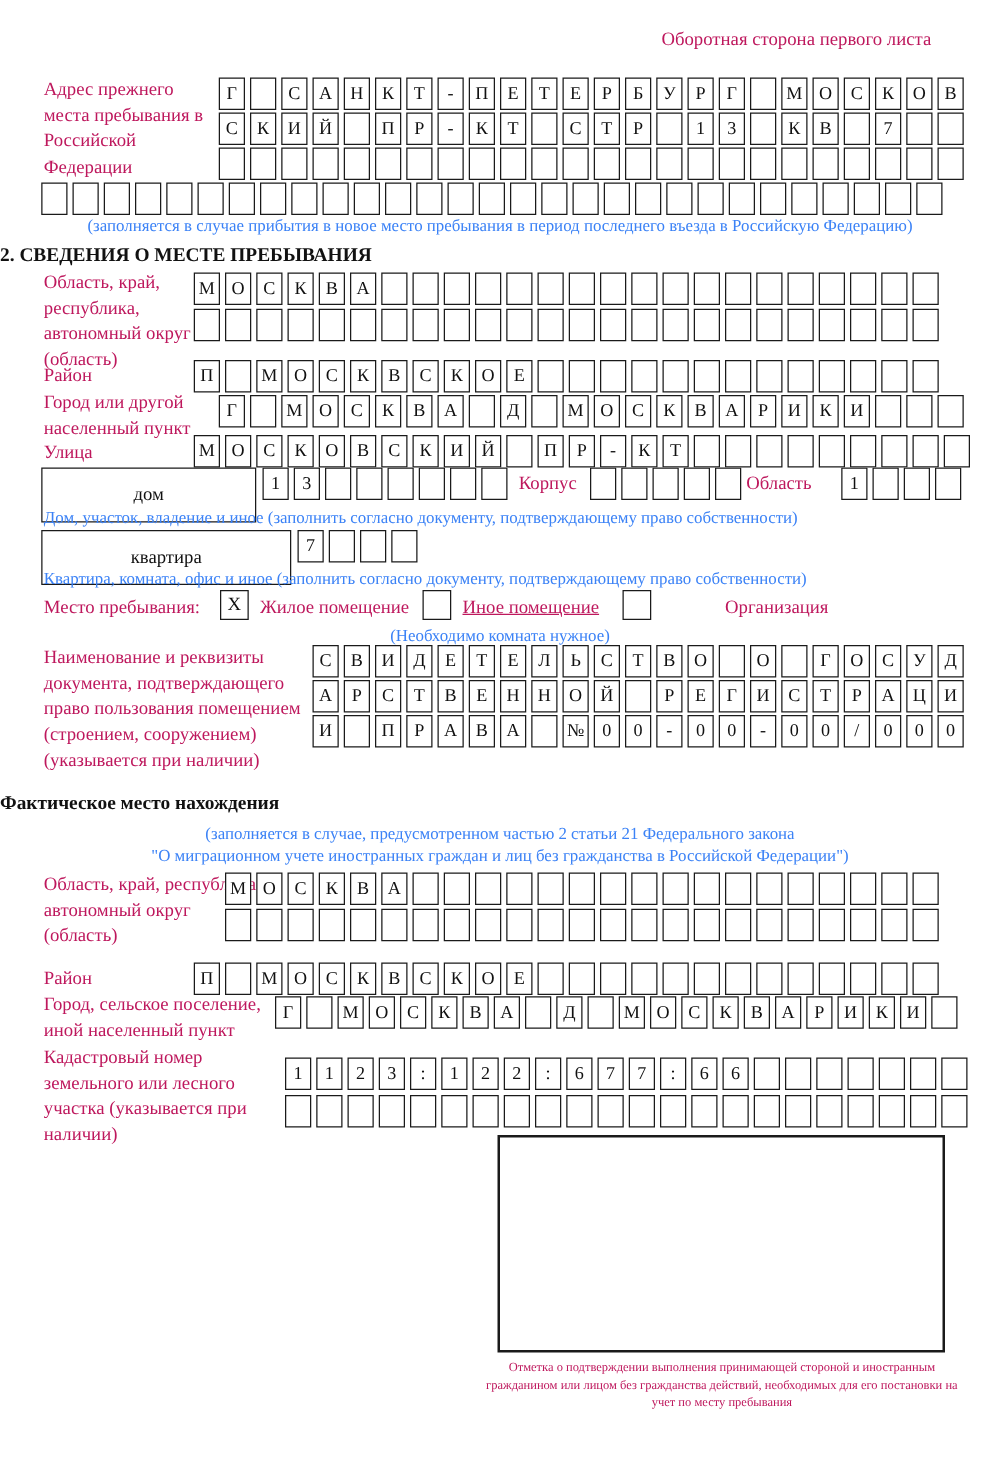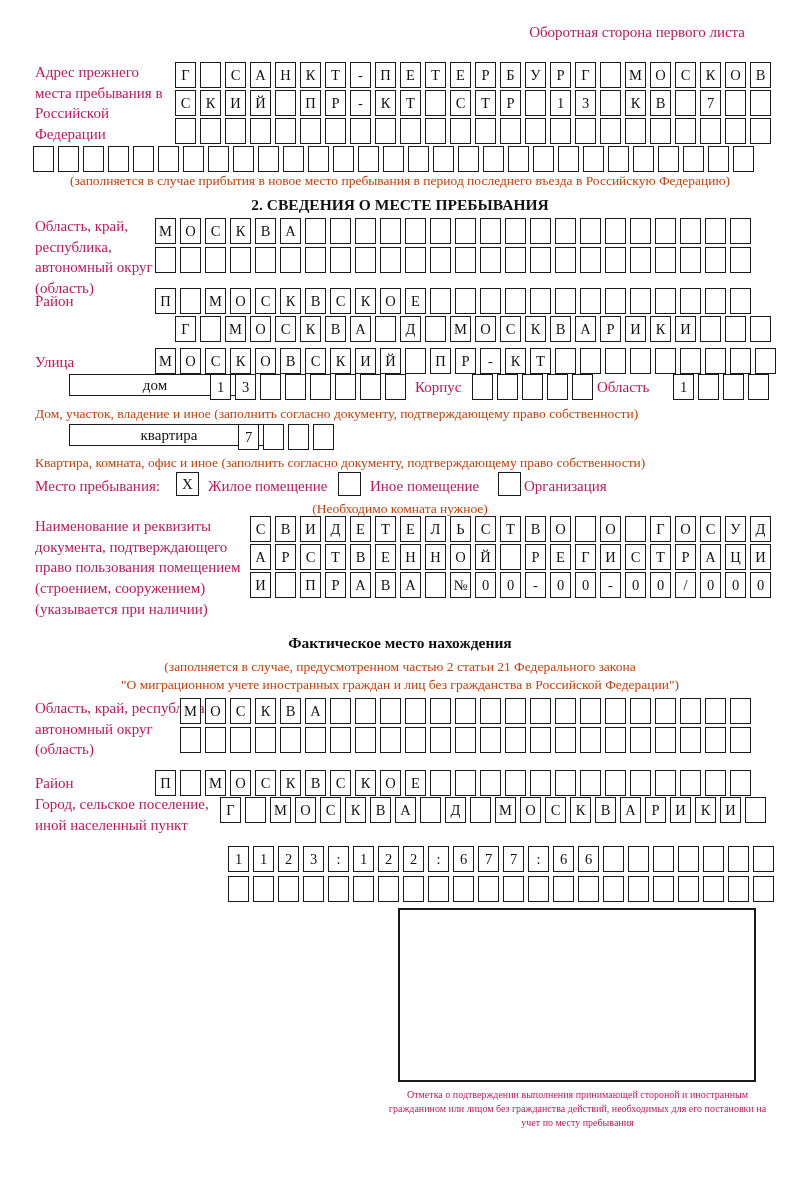--- a/index.html
+++ b/index.html
@@ -3,34 +3,34 @@
 <meta charset="utf-8">
 <style>
   * { margin:0; padding:0; box-sizing:border-box; }
   body { background:#fff; }
   .page {
     position:relative; width:800px; height:1180px; background:#fff;
     font-family:"Liberation Serif", "DejaVu Serif", serif; color:#111;
   }
   .abs { position:absolute; }
   .label { font-size:15px; line-height:1.38; color:#be185d; }
-  .caption { font-size:13.5px; line-height:1.3; color:#c2410c; }
-  .heading { font-size:15.5px; font-weight:bold; text-align:center; width:100%; }
+  .caption { font-size:13.5px; line-height:1.3; color:#3b82f6; }
+  .heading { font-size:15.5px; font-weight:bold; text-align:left; width:100%; }
   .center { text-align:center; }
   .right { text-align:right; }
   .cells { display:flex; gap:4px; }
   .cell {
     width:21px; height:26px; border:1.6px solid #1a1a1a; background:#fff;
     display:flex; align-items:center; justify-content:center;
     font-size:14.5px; font-family:"Liberation Serif", serif; color:#111;
     flex:0 0 auto;
   }
   .widebox {
-    border:1.6px solid #1a1a1a; height:22px; display:flex;
-    align-items:center; justify-content:center; font-size:15px;margin-left:36px;
+    border:1.6px solid #1a1a1a; height:44px; display:flex;
+    align-items:center; justify-content:center; font-size:15px;
   }
   .checkcell {
     width:23px; height:24px; border:1.6px solid #1a1a1a; display:inline-flex;
     align-items:center; justify-content:center; font-size:15px;
   }
   .stampbox { border:2px solid #1a1a1a; background:#fff; }
 </style>
 </head>
 <body>
 
@@ -227,20 +227,21 @@
       <span class="cell"></span>
       <span class="cell"></span>
       <span class="cell"></span>
       <span class="cell"></span>
       <span class="cell"></span>
       <span class="cell"></span>
       <span class="cell"></span>
       <span class="cell"></span>
     </div>
 
+  <div class="abs label" style="top:312px; left:35px; width:145px;">Город или другой населенный пункт</div>
   <div class="abs cells" style="top:316px; left:175px;">
       <span class="cell">Г</span>
       <span class="cell"></span>
       <span class="cell">М</span>
       <span class="cell">О</span>
       <span class="cell">С</span>
       <span class="cell">К</span>
       <span class="cell">В</span>
       <span class="cell">А</span>
       <span class="cell"></span>
@@ -324,23 +325,23 @@
       <span class="cell"></span>
       <span class="cell"></span>
       <span class="cell"></span>
     </div>
   <div class="abs caption" style="top:454px; left:35px; width:740px;">Квартира, комната, офис и иное (заполнить согласно документу, подтверждающему право собственности)</div>
 
   <div class="abs label" style="top:476px; left:35px;">Место пребывания:</div>
   <span class="abs checkcell" style="top:472px; left:176px;">X</span>
   <div class="abs label" style="top:476px; left:208px;">Жилое помещение</div>
   <span class="abs checkcell" style="top:472px; left:338px;"></span>
-  <div class="abs label" style="top:476px; left:370px;">Иное помещение</div>
+  <div class="abs label" style="top:476px; left:370px;text-decoration:underline;">Иное помещение</div>
   <span class="abs checkcell" style="top:472px; left:498px;"></span>
-  <div class="abs label" style="top:476px; left:524px;">Организация</div>
+  <div class="abs label" style="top:476px; left:580px;">Организация</div>
   <div class="abs caption center" style="top:500px; left:200px; width:400px;">(Необходимо комната нужное)</div>
 
   <div class="abs label" style="top:516px; left:35px; width:215px;">Наименование и реквизиты документа, подтверждающего право пользования помещением (строением, сооружением) (указывается при наличии)</div>
   <div class="abs cells" style="top:516px; left:250px;">
       <span class="cell">С</span>
       <span class="cell">В</span>
       <span class="cell">И</span>
       <span class="cell">Д</span>
       <span class="cell">Е</span>
       <span class="cell">Т</span>
@@ -510,20 +511,21 @@
       <span class="cell">К</span>
       <span class="cell">В</span>
       <span class="cell">А</span>
       <span class="cell">Р</span>
       <span class="cell">И</span>
       <span class="cell">К</span>
       <span class="cell">И</span>
       <span class="cell"></span>
     </div>
 
+  <div class="abs label" style="top:836px; left:35px; width:190px;">Кадастровый номер земельного или лесного участка (указывается при наличии)</div>
   <div class="abs cells" style="top:846px; left:228px;">
       <span class="cell">1</span>
       <span class="cell">1</span>
       <span class="cell">2</span>
       <span class="cell">3</span>
       <span class="cell">:</span>
       <span class="cell">1</span>
       <span class="cell">2</span>
       <span class="cell">2</span>
       <span class="cell">:</span>

